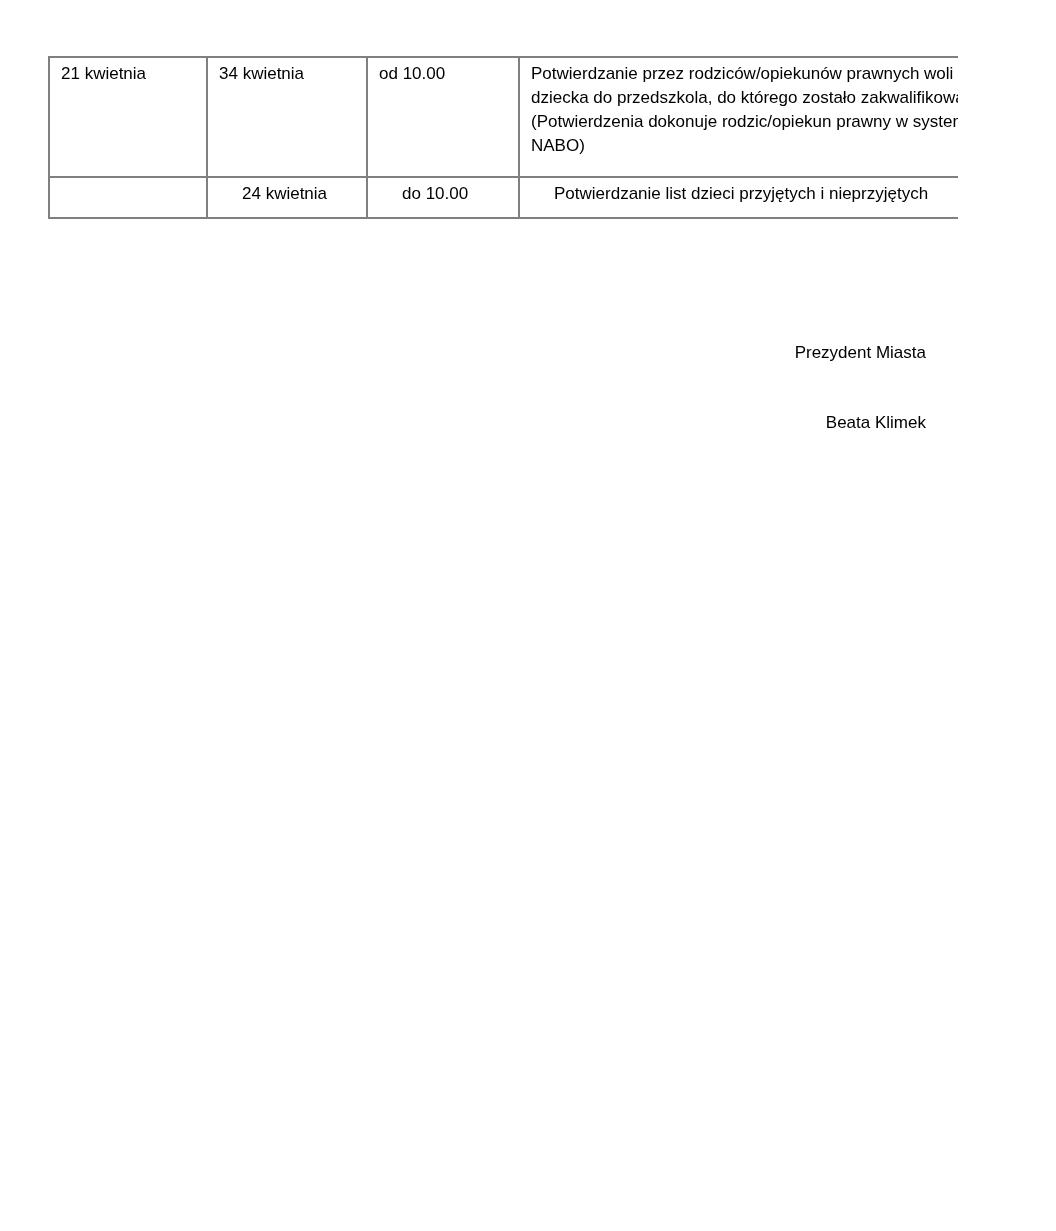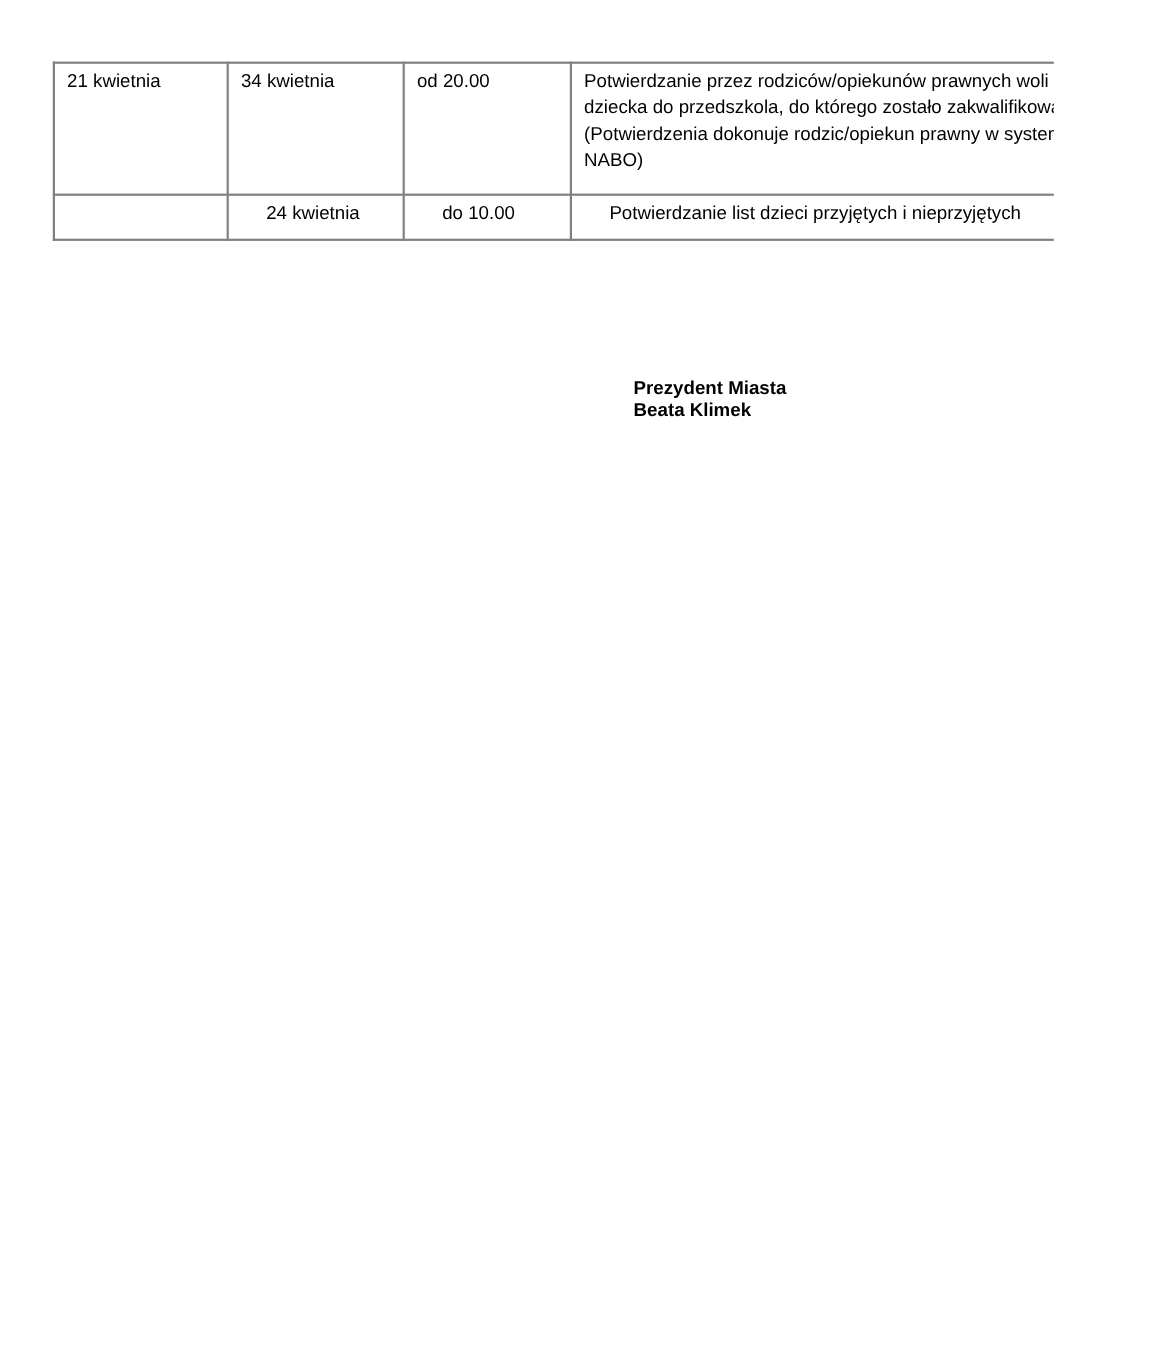--- a/index.html
+++ b/index.html
@@ -38,39 +38,40 @@
   td.col-desc  { width: 504px; margin-left: 37px; }
   td.col-time  { font-size: 13.5px; line-height: 20px; padding-top: 5px; }
   tr.row-first td { height: 110px; }
   tr.row-second td { height: 31px; padding-left: 34px; }
   .desc-text { white-space: pre-line; }
   .signature {
     position: absolute;
     left: 576px;
     top: 343px;
     width: 350px;
-    text-align: left;
-    font-weight: bold;
+    text-align: right;
+    font-weight: normal;
     font-size: 17px;
     line-height: 20px;
   }
   .sig-name {
+    margin-top: 50px;
   }
 </style>
 </head>
 <body>
 
 <div class="page">
 
   <table class="schedule-table">
     <tbody>
       <tr class="row-first">
         <td class="col-date1">21 kwietnia</td>
         <td class="col-date2">34 kwietnia</td>
-        <td class="col-time">od 20.00</td>
+        <td class="col-time">od 10.00</td>
         <td class="col-desc desc-text">Potwierdzanie przez rodziców/opiekunów prawnych woli zapisu dziecka do przedszkola, do którego zostało zakwalifikowane.
 (Potwierdzenia dokonuje rodzic/opiekun prawny w systemie NABO)</td>
       </tr>
       <tr class="row-second">
         <td class="col-date1"></td>
         <td class="col-date2">24 kwietnia</td>
         <td class="col-time">do 10.00</td>
         <td class="col-desc desc-text">Potwierdzanie list dzieci przyjętych i nieprzyjętych</td>
       </tr>
     </tbody>

